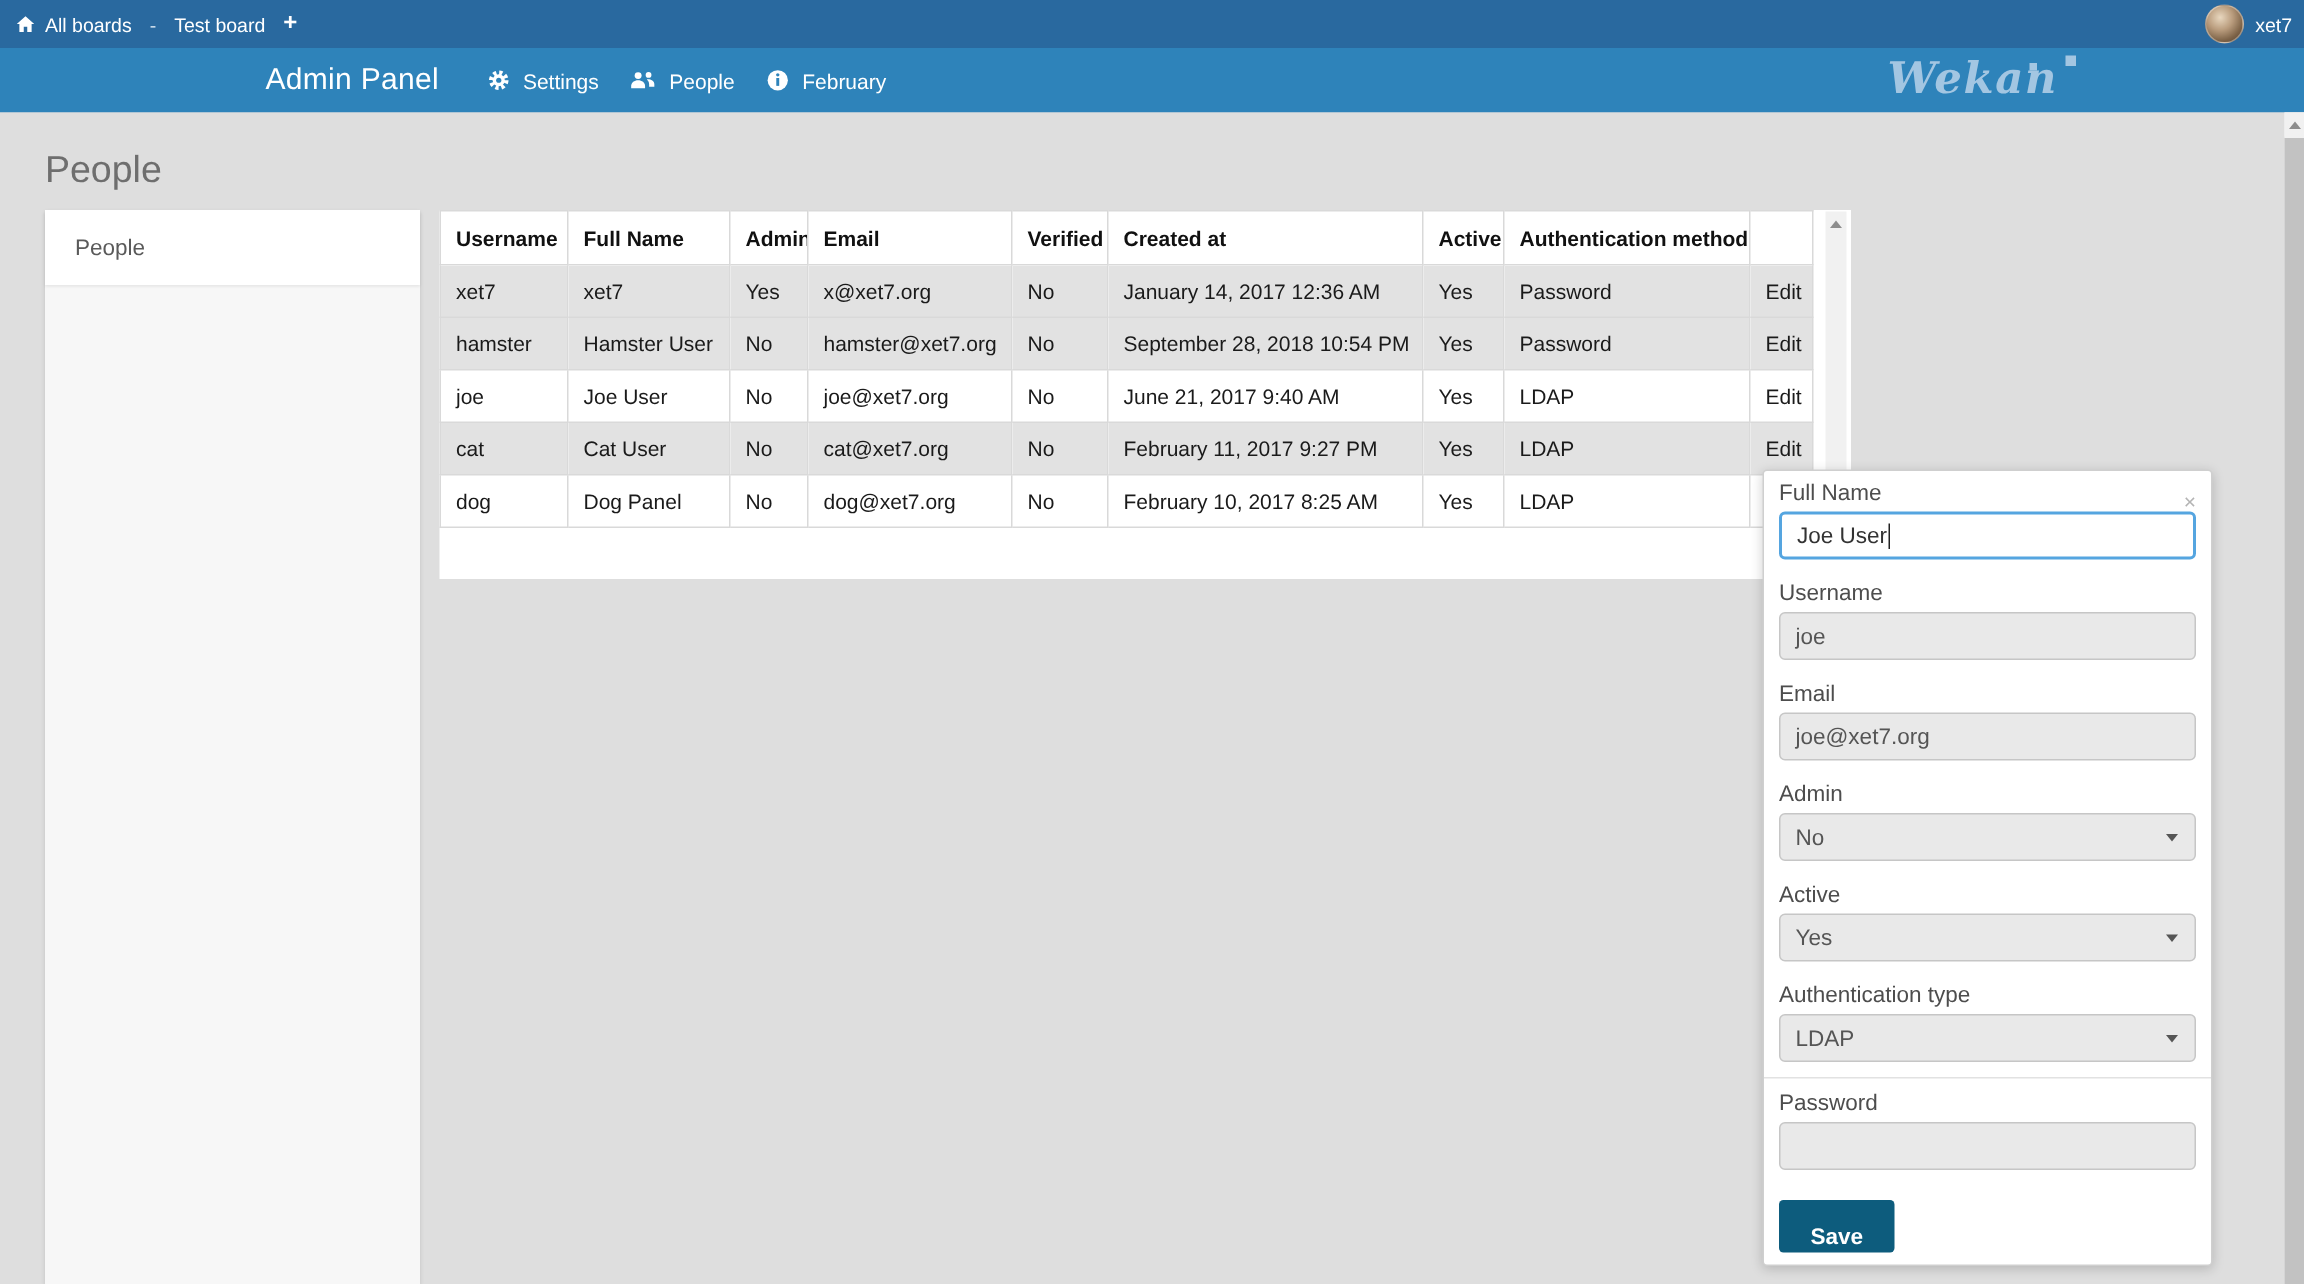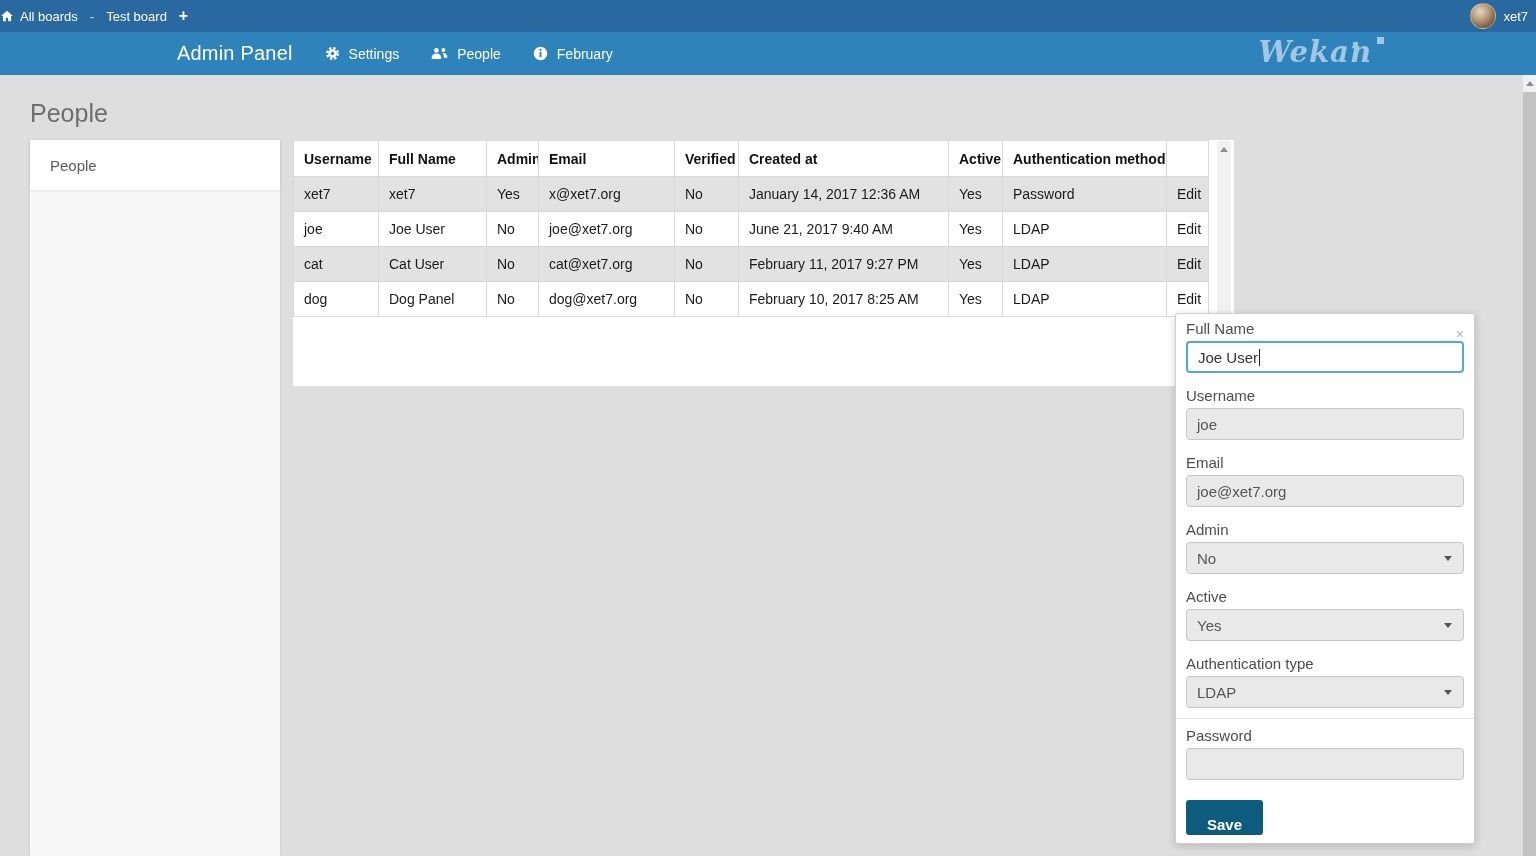--- a/index.html
+++ b/index.html
@@ -1,36 +1,36 @@
 <!DOCTYPE html>
 <html><head>
 <meta charset="utf-8">
 <style>
   * { box-sizing: border-box; margin: 0; padding: 0; }
   html,body { width:1536px; height:856px; overflow:hidden;
     font-family:"Liberation Sans", sans-serif; background:#dedede; }
 
   
   .topbar { position:relative; height:32px; background:#29699f; color:#fff;
-    display:flex; align-items:center; padding:0 0; font-size:13px; }
+    display:flex; align-items:center; padding:0 10px; font-size:13px; }
   .crumb { display:flex; align-items:center; gap:6px; margin-right:12px; cursor:pointer; }
   .crumb-sep { color:#cfe0ee; margin-right:12px; }
   .home-svg { width:14px; height:14px; fill:#fff; display:block; }
   .plus-glyph { font-size:16px; font-weight:bold; line-height:1; }
   .topbar-right { position:absolute; right:8px; top:0; height:32px;
     display:flex; align-items:center; gap:7px; cursor:pointer; }
   .avatar { width:26px; height:26px; border-radius:50%;
     background:radial-gradient(circle at 38% 32%, #e8d7bf 0%, #b99c7d 38%, #7c6247 70%, #4e3c2c 100%);
     border:1px solid rgba(255,255,255,.35); }
 
   
   .adminbar { position:relative; height:43px; background:#2e83ba; color:#fff;
     display:flex; align-items:center; }
   .admin-title { margin-left:177px; font-size:20px; font-weight:500; letter-spacing:.2px;text-align:center; }
-  .admin-menu { display:flex; align-items:center; margin-left:32px; gap:32px; }
+  .admin-menu { display:flex; align-items:center; margin-left:32px; gap:21px; }
   .menu-item { display:flex; align-items:center; gap:9px; font-size:14px; cursor:pointer; }
   .menu-item svg { display:block; }
   .logo { position:absolute; right:164px; top:3px; color:#a3c6e2;
     font-family:"DejaVu Serif", serif; font-style:italic; font-weight:bold;
     font-size:29px; letter-spacing:1px; }
   .logo .dot1 { position:absolute; right:-12px; top:2px; width:7px; height:7px; background:#a3c6e2; }
   .logo .dot2 { position:absolute; right:14px; top:7px; width:5px; height:5px; background:#a3c6e2; }
 
   
   .main { position:relative; height:781px; background:#dedede; }
@@ -200,20 +200,31 @@
             <td>xet7</td>
             <td>xet7</td>
             <td>Yes</td>
             <td>x@xet7.org</td>
             <td>No</td>
             <td>January 14, 2017 12:36 AM</td>
             <td>Yes</td>
             <td>Password</td>
             <td><a>Edit</a></td>
           </tr>
+          <tr class="striped">
+            <td>hamster</td>
+            <td>Hamster User</td>
+            <td>No</td>
+            <td>hamster@xet7.org</td>
+            <td>No</td>
+            <td>September 28, 2018 10:54 PM</td>
+            <td>Yes</td>
+            <td>Password</td>
+            <td><a>Edit</a></td>
+          </tr>
           <tr>
             <td>joe</td>
             <td>Joe User</td>
             <td>No</td>
             <td>joe@xet7.org</td>
             <td>No</td>
             <td>June 21, 2017 9:40 AM</td>
             <td>Yes</td>
             <td>LDAP</td>
             <td><a>Edit</a></td>

